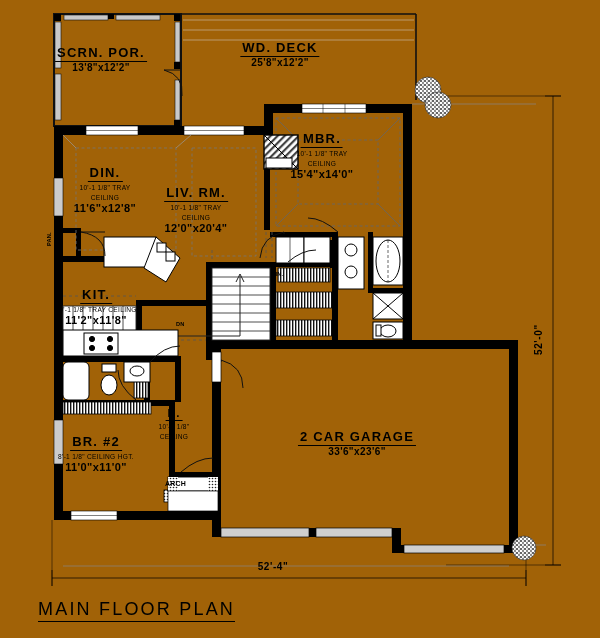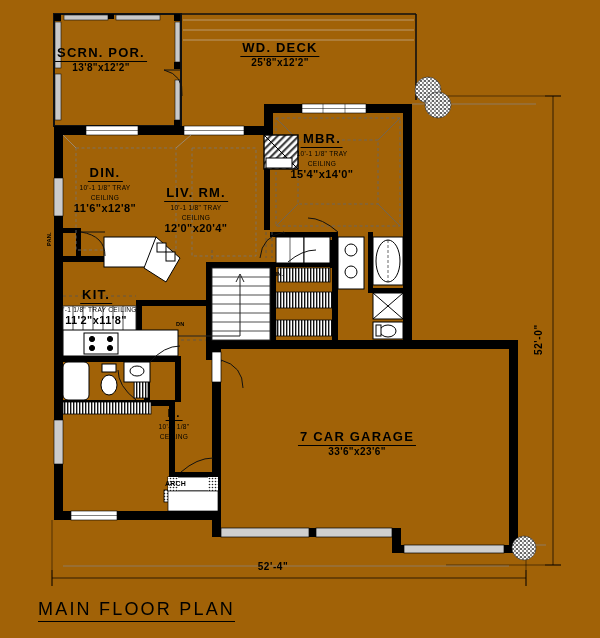--- a/index.html
+++ b/index.html
@@ -416,23 +416,28 @@
   <div class="rm-ceil">10'-1 1/8" TRAY CEILING</div>
   <div class="rm-dim">11'2"x11'8"</div>
 </div>
 
 <div class="lbl center" style="left:174px;top:404px;">
   <div class="rm-name sm">E.</div>
   <div class="rm-ceil">10'-1 1/8"</div>
   <div class="rm-ceil">CEILING</div>
 </div>
 
+<div class="lbl center" style="left:96px;top:433px;">
+  <div class="rm-name">BR. #2</div>
+  <div class="rm-ceil">8'-1 1/8" CEILING HGT.</div>
+  <div class="rm-dim">11'0"x11'0"</div>
+</div>
 
 <div class="lbl center" style="left:357px;top:428px;">
-  <div class="rm-name">7 CAR GARAGE</div>
+  <div class="rm-name">2 CAR GARAGE</div>
   <div class="rm-dim sm">33'6"x23'6"</div>
 </div>
 
 <div class="lbl tiny" style="left:47px;top:246px;transform:rotate(-90deg);transform-origin:left top;">PAN.</div>
 
 <div class="lbl tiny" style="left:272px;top:272px;">LIN.</div>
 
 <div class="lbl tiny" style="left:176px;top:322px;">DN</div>
 
 <div class="lbl tiny" style="left:165px;top:480px;font-size:7px;">ARCH</div>

